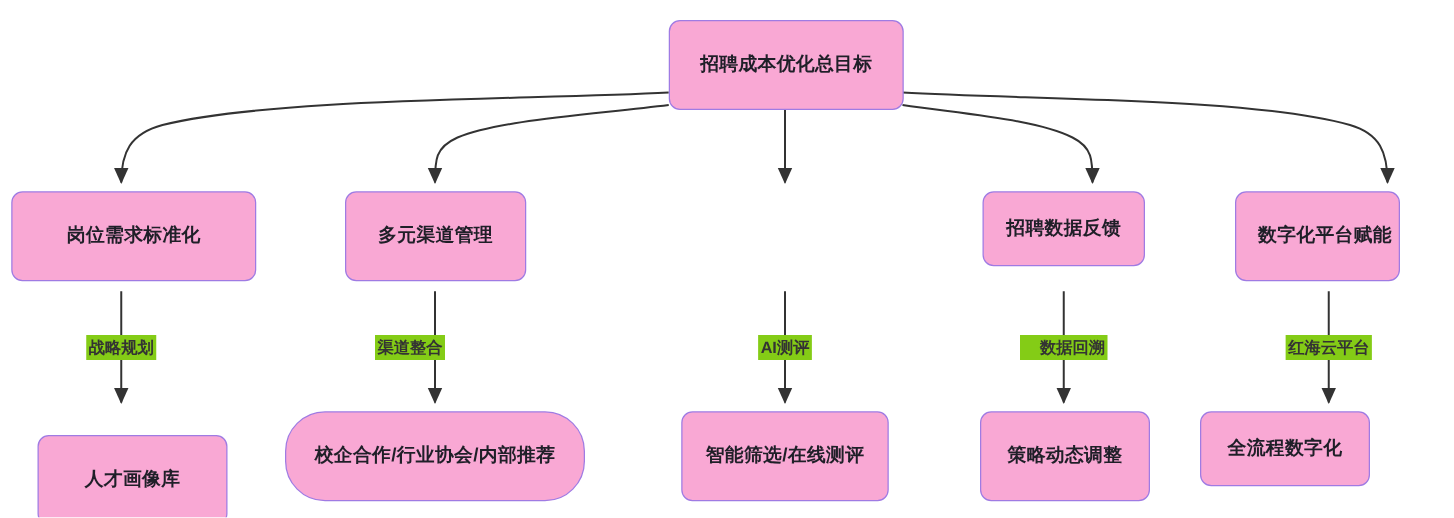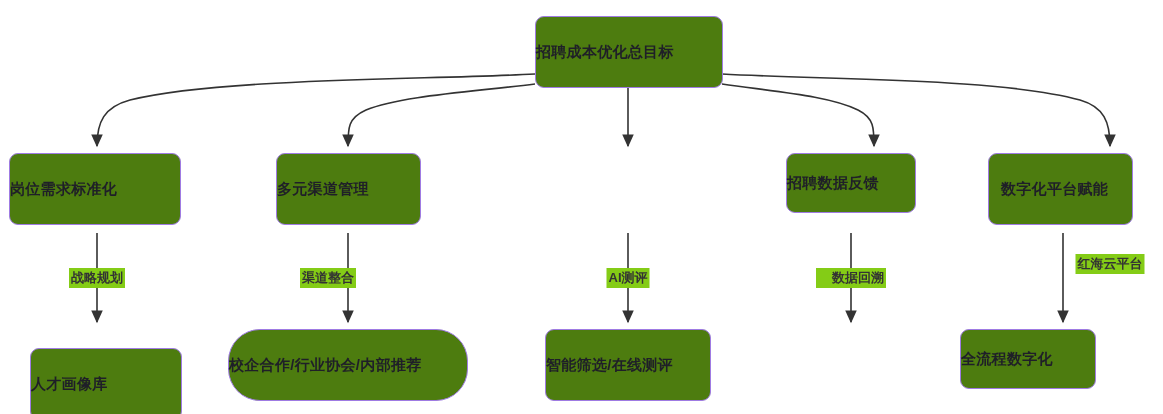--- a/index.html
+++ b/index.html
@@ -21,25 +21,26 @@
     position: absolute;
     left: 0;
     top: 0;
     width: 1163px;
     height: 414px;
     pointer-events: none;
   }
   .node {
     position: absolute;
     box-sizing: border-box;
-    background: #4d7c0f;
+    background: #f9a8d4;
     border: 1.4px solid #9f7be3;
     border-radius: 9px;
     display: flex;
     align-items: center;
+    justify-content: center;
     color: #1f1f28;
     font-weight: bold;
     font-size: 15px;
     line-height: 1.2;
     letter-spacing: 0.3px;
     text-align: center;
     white-space: nowrap;
   }
   .node-root {
     font-size: 15px;
@@ -84,55 +85,58 @@
     <path d="M348,233 L348,322" fill="none" stroke="#333333" stroke-width="1.6" marker-end="url(#arrow)"></path>
     <path d="M628,233 L628,322" fill="none" stroke="#333333" stroke-width="1.6" marker-end="url(#arrow)"></path>
     <path d="M851,233 L851,322" fill="none" stroke="#333333" stroke-width="1.6" marker-end="url(#arrow)"></path>
     <path d="M1063,233 L1063,322" fill="none" stroke="#333333" stroke-width="1.6" marker-end="url(#arrow)"></path>
   </svg>
 
   <div class="node node-root" style="left:535px; top:16px; width:188px; height:72px;">
     <span>招聘成本优化总目标</span>
   </div>
 
-  <div class="node" style="left:9px; top:153px; width:172px; height:72px;">
+  <div class="node" style="left:9px; top:153px; width:196px; height:72px;">
     <span>岗位需求标准化</span>
   </div>
   <div class="node" style="left:276px; top:153px; width:145px; height:72px;font-family:Liberation Serif, serif;">
     <span>多元渠道管理</span>
   </div>
   <div class="node" style="left:786px; top:153px; width:130px; height:60px;">
     <span>招聘数据反馈</span>
   </div>
-  <div class="node" style="left:988px; top:153px; width:145px; height:72px;padding-left:12px;">
+  <div class="node" style="left:988px; top:153px; width:132px; height:72px;padding-left:12px;">
     <span>数字化平台赋能</span>
   </div>
 
   <div class="edge-label" style="left:97px; top:278px;">
     <span>战略规划</span>
   </div>
   <div class="edge-label" style="left:328px; top:278px;">
     <span>渠道整合</span>
   </div>
   <div class="edge-label" style="left:628px; top:278px;">
     <span>AI测评</span>
   </div>
   <div class="edge-label" style="left:851px; top:278px;padding-left:16px;">
     <span>数据回溯</span>
   </div>
-  <div class="edge-label" style="left:1063px; top:264px;margin-left:47px;">
+  <div class="edge-label" style="left:1063px; top:278px;">
     <span>红海云平台</span>
   </div>
 
   <div class="node" style="left:30px; top:348px; width:152px; height:72px;">
     <span>人才画像库</span>
   </div>
   <div class="node" style="left:228px; top:329px; width:240px; height:72px;border-radius:32px;">
     <span>校企合作/行业协会/内部推荐</span>
   </div>
   <div class="node" style="left:545px; top:329px; width:166px; height:72px;">
     <span>智能筛选/在线测评</span>
   </div>
+  <div class="node" style="left:784px; top:329px; width:136px; height:72px;">
+    <span>策略动态调整</span>
+  </div>
   <div class="node" style="left:960px; top:329px; width:136px; height:60px;">
     <span>全流程数字化</span>
   </div>
 
 </div>
 
 </body></html>

